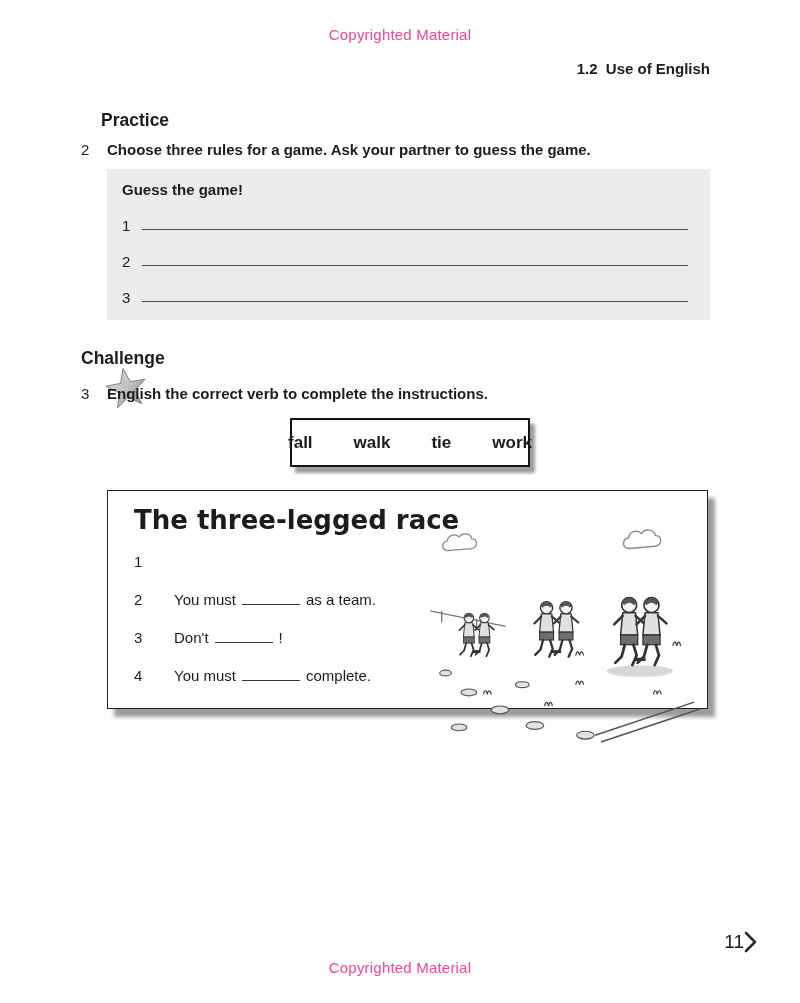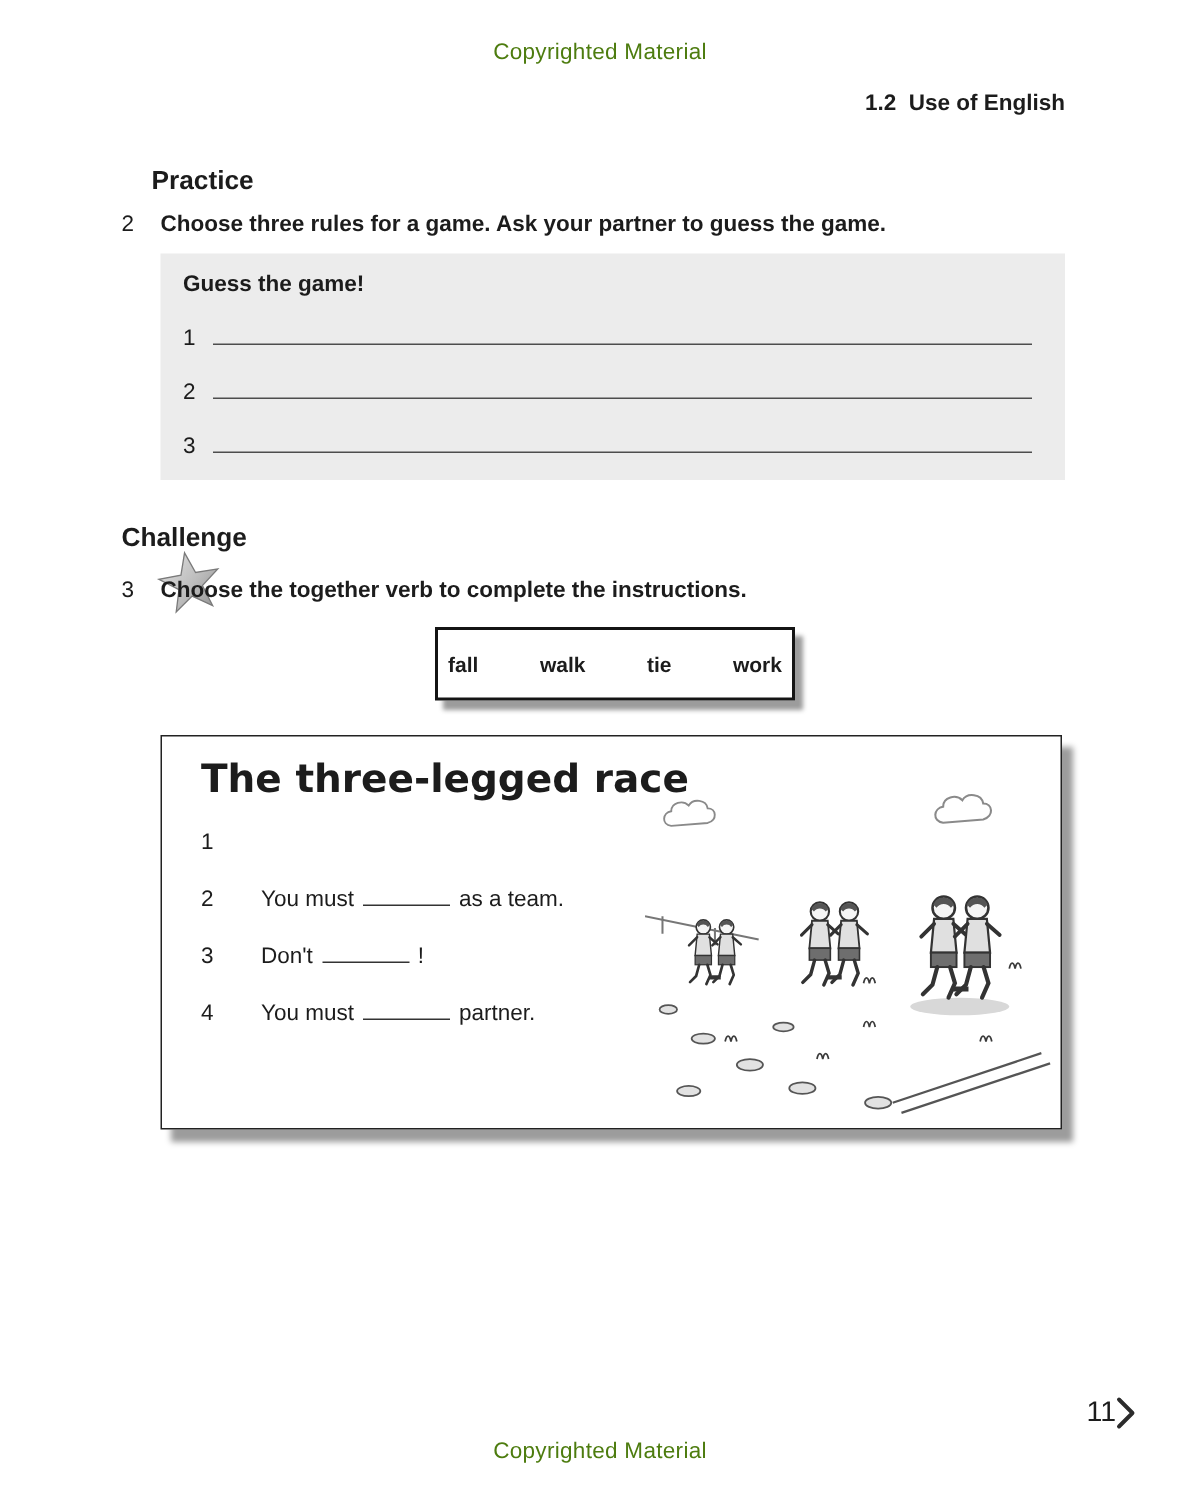--- a/index.html
+++ b/index.html
@@ -6,21 +6,21 @@
   html,body { background:#fff; }
   body {
     width:800px; height:1003px;
     font-family:"Liberation Sans", sans-serif;
     color:#1c1c1c;
   }
   .page { position:relative; width:800px; height:1003px; background:#fff; overflow:hidden; }
 
   .copyright {
     position:absolute; left:0; width:100%; text-align:center;
-    color:#4d7c0f; font-size:15px; letter-spacing:.2px;
+    color:#ec4899; font-size:15px; letter-spacing:.2px;
   }
   .copyright.top { top:26px; }
   .copyright.bottom { top:959px; }
 
   .section-header {
     position:absolute; top:60px; right:90px;
     font-weight:700; font-size:15px; white-space:pre;
   }
 
   .h-section { font-size:17.5px; font-weight:700; }
@@ -42,25 +42,25 @@
   .gline .lrule { flex:1; border-bottom:1.2px solid #4d4d4d; margin:0 0 4px 12px; }
 
   .challenge-wrap { position:absolute; left:81px; top:348px; display:flex; align-items:center;flex-direction:column; }
   .star-svg { margin-left:8px; transform:rotate(-10deg) translateY(-3px); }
 
   .word-box {
     position:absolute; left:290px; top:418px; width:240px; height:49px;
     border:2.5px solid #141414; background:#fff;
     box-shadow:5px 6px 3px #9c9c9c;
     display:flex; align-items:center; justify-content:center; gap:41px;
-    font-size:14px; font-weight:700;
+    font-size:17px; font-weight:700;
   }
 
   .race-box {
-    position:absolute; left:107px; top:490px; width:601px; height:263px;
+    position:absolute; left:107px; top:490px; width:601px; height:219px;
     background:#fff; border:1.5px solid #222; box-shadow:7px 8px 4px #9c9c9c;
   }
   .race-title {
     position:absolute; left:26px; top:14px;
     font-family:"DejaVu Sans", sans-serif; font-weight:700;
     font-size:26px; letter-spacing:0;
   }
   .race-items { position:absolute; left:26px; top:62px; width:330px; }
   .race-item { display:flex; align-items:baseline; height:38px; font-size:15px; }
   .race-item .rnum { width:40px; }
@@ -114,21 +114,21 @@
           <stop offset="0.55" stop-color="#bdbdbd"></stop>
           <stop offset="1" stop-color="#8f8f8f"></stop>
         </linearGradient>
       </defs>
       <polygon points="20,2 24.5,14.9 38.1,15.1 27.2,23.4 31.2,36.4 20,28.6 8.8,36.4 12.8,23.4 1.9,15.1 15.5,14.9" fill="url(#sg)" stroke="#7a7a7a" stroke-width="0.8"></polygon>
     </svg>
   </div>
 
   <div class="ex-row" id="ex3">
     <span class="num">3</span>
-    <span class="instr">Choose the together verb to complete the instructions.</span>
+    <span class="instr">English the correct verb to complete the instructions.</span>
   </div>
 
   <div class="word-box">
     <span>fall</span>
     <span>walk</span>
     <span>tie</span>
     <span>work</span>
   </div>
 
   <div class="race-box">
@@ -141,21 +141,21 @@
       <div class="race-item">
         <span class="rnum">2</span>
         <span class="txt"><span>You must</span><span class="blank"></span><span>as a team.</span></span>
       </div>
       <div class="race-item">
         <span class="rnum">3</span>
         <span class="txt"><span>Don't</span><span class="blank"></span><span>!</span></span>
       </div>
       <div class="race-item">
         <span class="rnum">4</span>
-        <span class="txt"><span>You must</span><span class="blank"></span><span>partner.</span></span>
+        <span class="txt"><span>You must</span><span class="blank"></span><span>complete.</span></span>
       </div>
     </div>
 
     <svg class="illustration" width="272" height="219" viewBox="0 0 280 225">
       <defs>
         <g id="runner">
           <circle cx="0" cy="-38" r="7" fill="#f5f5f5" stroke="#333" stroke-width="1.6"></circle>
           <path d="M-6.5,-40 a7,7 0 0 1 13,0 l-2,2 a5.5,5.5 0 0 0 -9,0 z" fill="#555"></path>
           <path d="M-6,-31 L6,-31 L8,-10 L-8,-10 Z" fill="#e0e0e0" stroke="#333" stroke-width="1.4"></path>
           <rect x="-8" y="-10" width="16" height="9" fill="#6e6e6e" stroke="#333" stroke-width="1.2"></rect>

